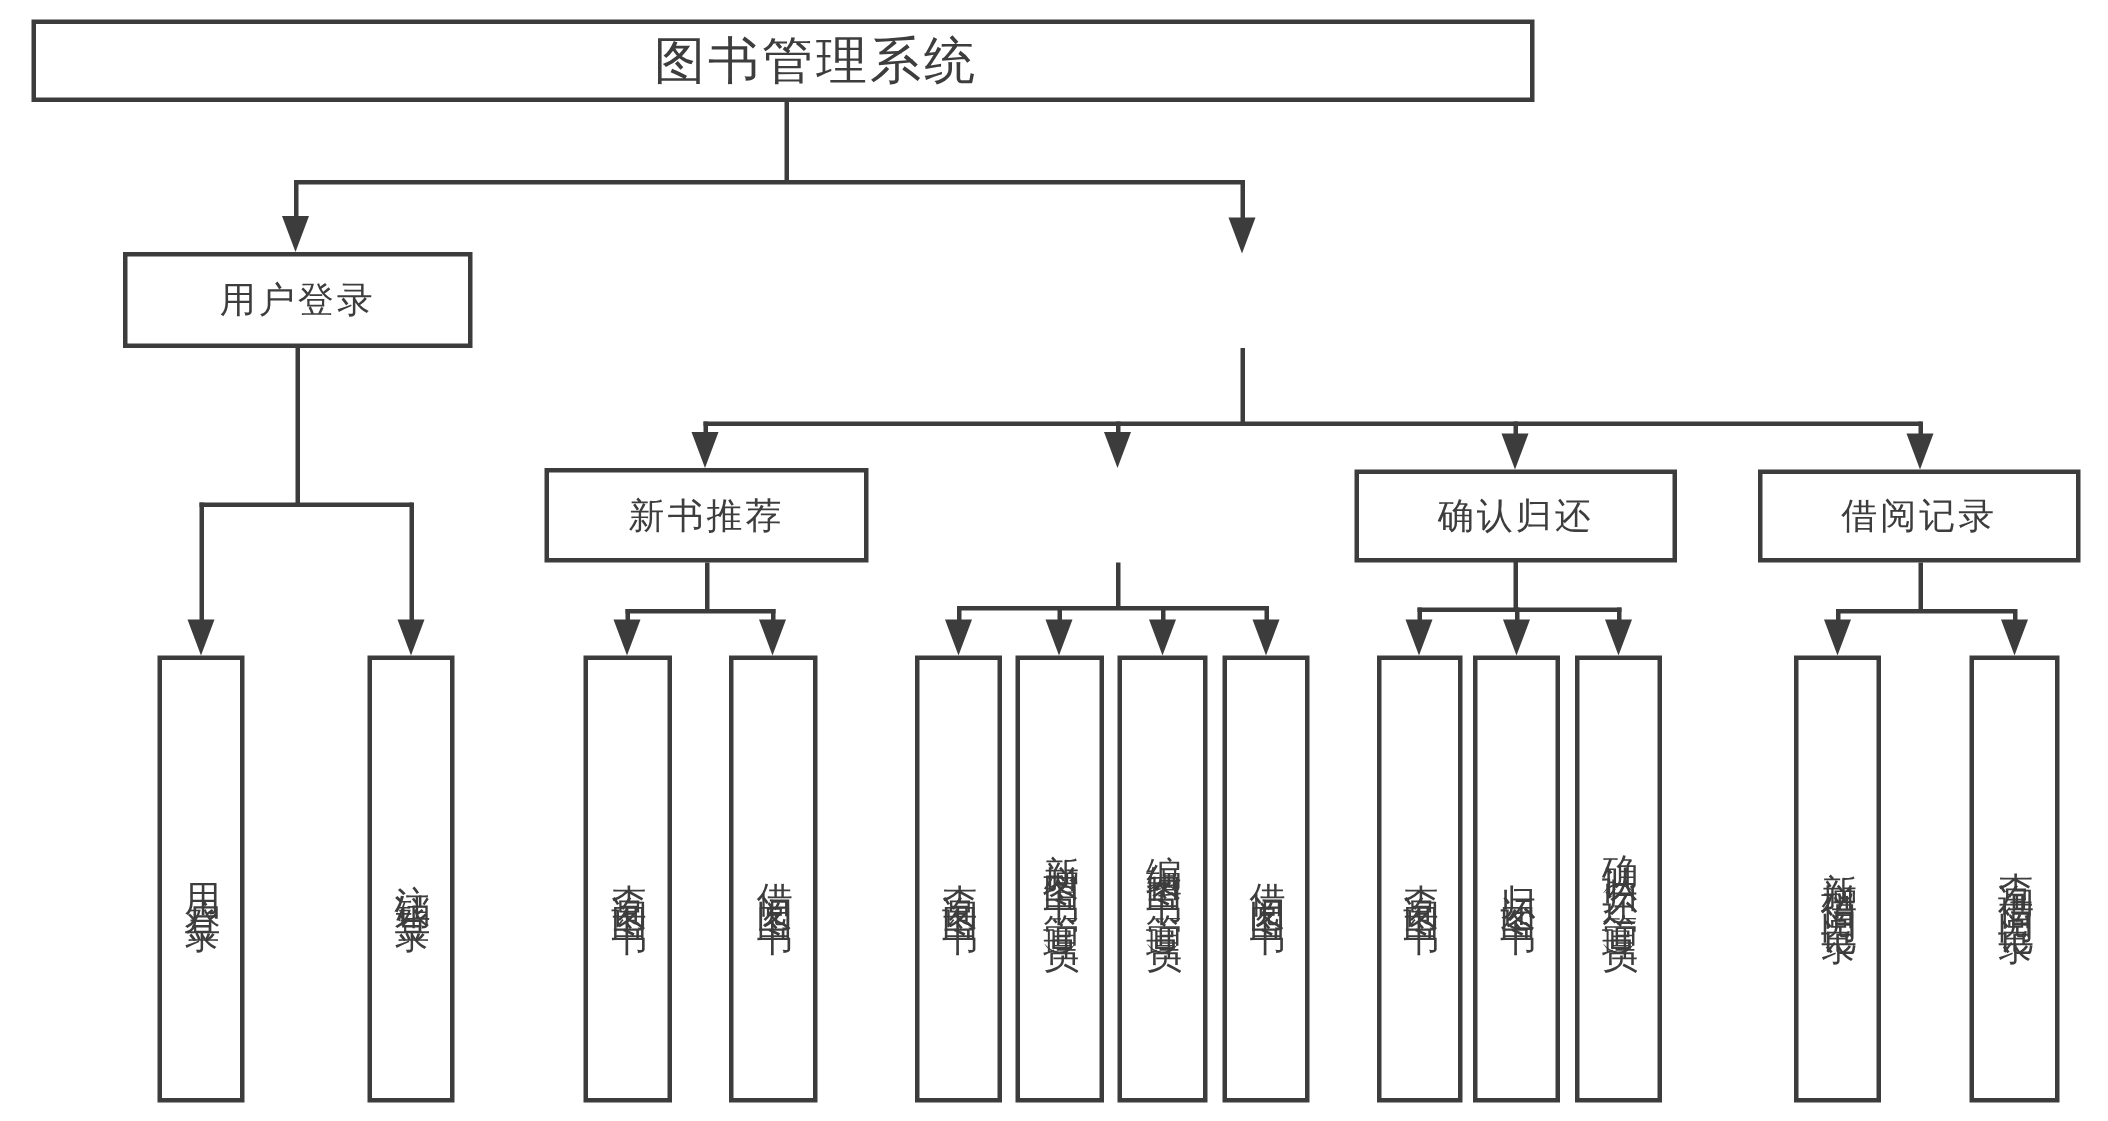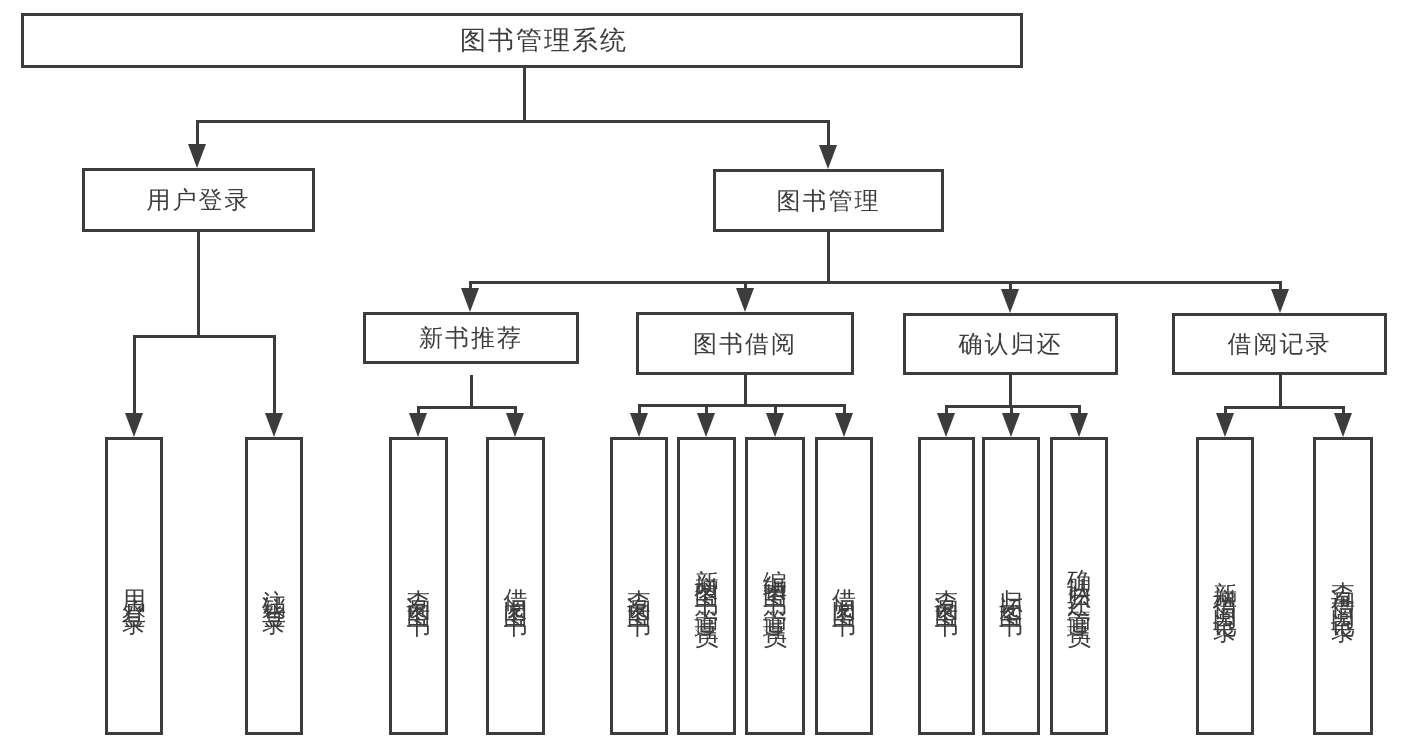--- a/index.html
+++ b/index.html
@@ -20,21 +20,21 @@
     position:absolute;
     box-sizing:border-box;
     border:3px solid var(--line);
     background:#fff;
     display:flex;align-items:center;justify-content:center;
     color:var(--text);
     font-size:24px;
     letter-spacing:2px;
     white-space:nowrap;
   }
-  .box.root{font-size:26px;padding-left:44px;}
+  .box.root{font-size:34px;padding-left:44px;}
   .vbox{
     position:absolute;
     box-sizing:border-box;
     border:3px solid var(--line);
     background:#fff;
     display:flex;align-items:center;justify-content:center;
     color:var(--text);
     font-size:24px;
     writing-mode:vertical-rl;
     text-orientation:mixed;
@@ -61,24 +61,22 @@
   }
 </style>
 </head>
 <body>
 
 <div id="stage">
 
   <div class="box root" style="left:21px;top:13px;width:1002px;height:55px;">图书管理系统</div>
 
   <div class="box" style="left:82px;top:168px;width:233px;height:64px;">用户登录</div>
-  <div class="box" style="left:713px;top:169px;width:231px;height:63px;">图书管理</div>
 
-  <div class="box" style="left:363px;top:312px;width:216px;height:52px;">新书推荐</div>
-  <div class="box" style="left:636px;top:312px;width:218px;height:63px;">图书借阅</div>
+  <div class="box" style="left:363px;top:312px;width:216px;height:63px;">新书推荐</div>
   <div class="box" style="left:903px;top:313px;width:215px;height:62px;">确认归还</div>
   <div class="box" style="left:1172px;top:313px;width:215px;height:62px;">借阅记录</div>
 
   <div class="vbox" style="left:105px;top:437px;width:58px;height:298px;">用户登录</div>
   <div class="vbox" style="left:245px;top:437px;width:58px;height:298px;">注销登录</div>
 
   <div class="vbox" style="left:389px;top:437px;width:59px;height:298px;">查询图书</div>
   <div class="vbox" style="left:486px;top:437px;width:59px;height:298px;">借阅图书</div>
 
   <div class="vbox" style="left:610px;top:437px;width:58px;height:298px;">查询图书</div>

